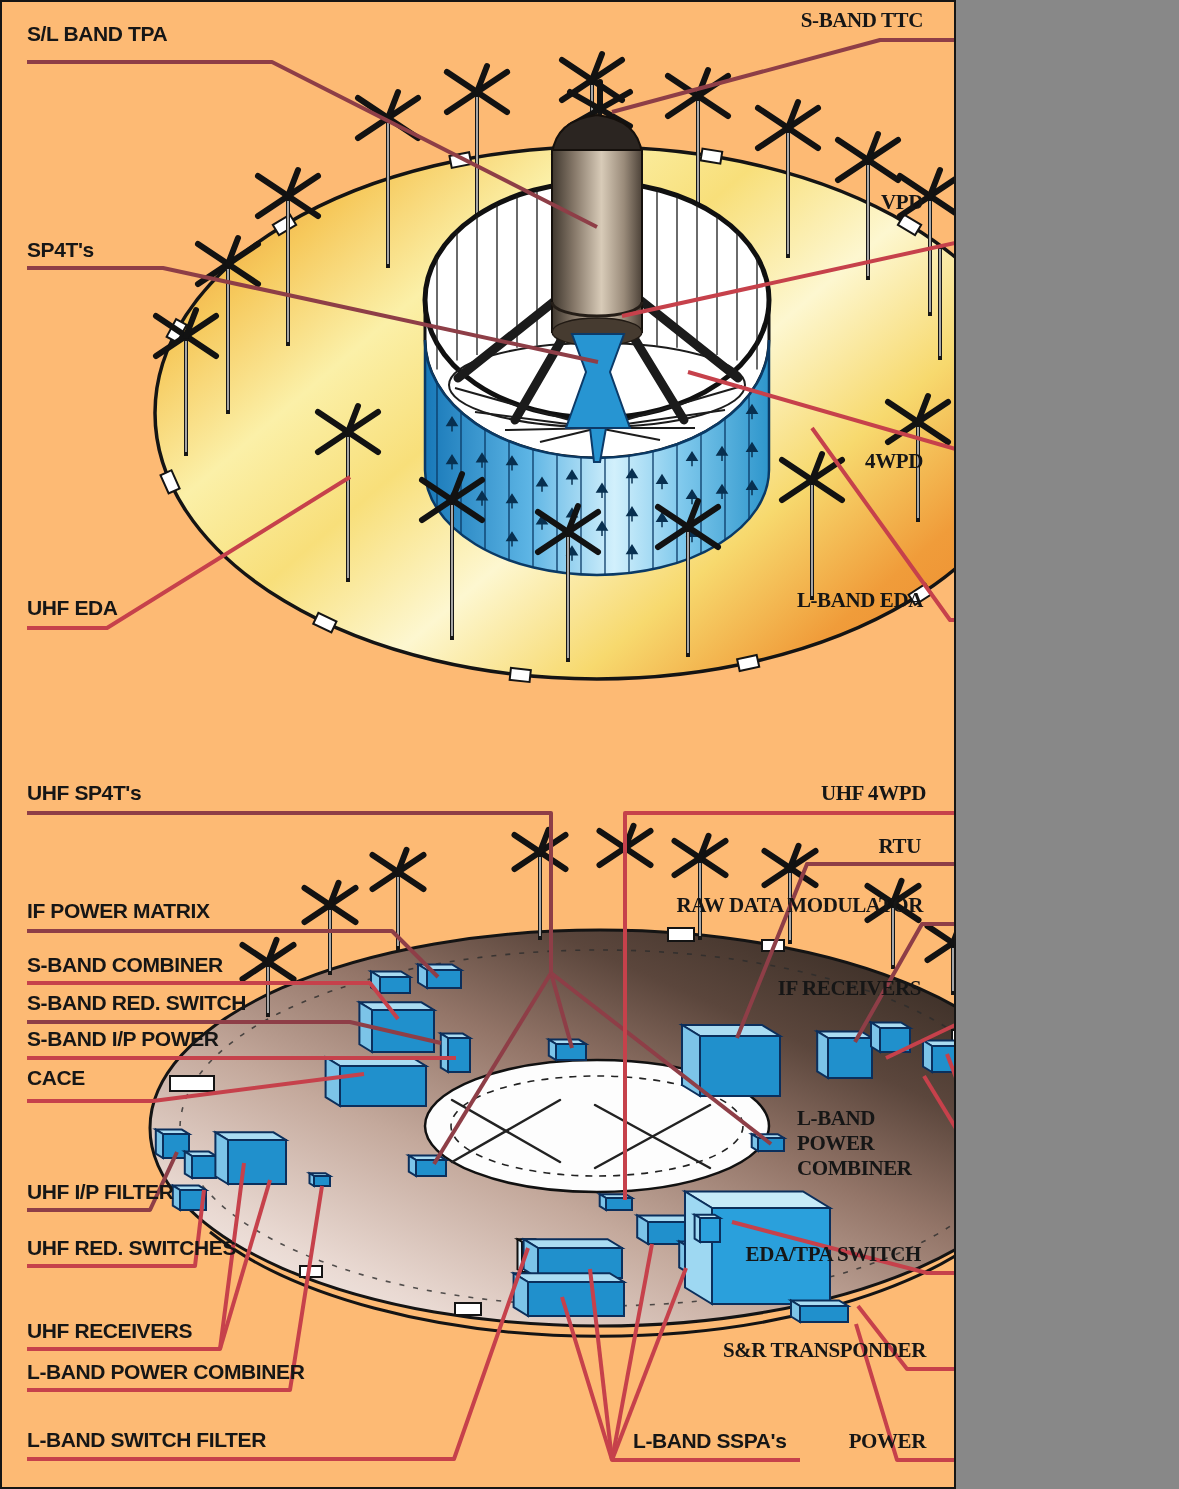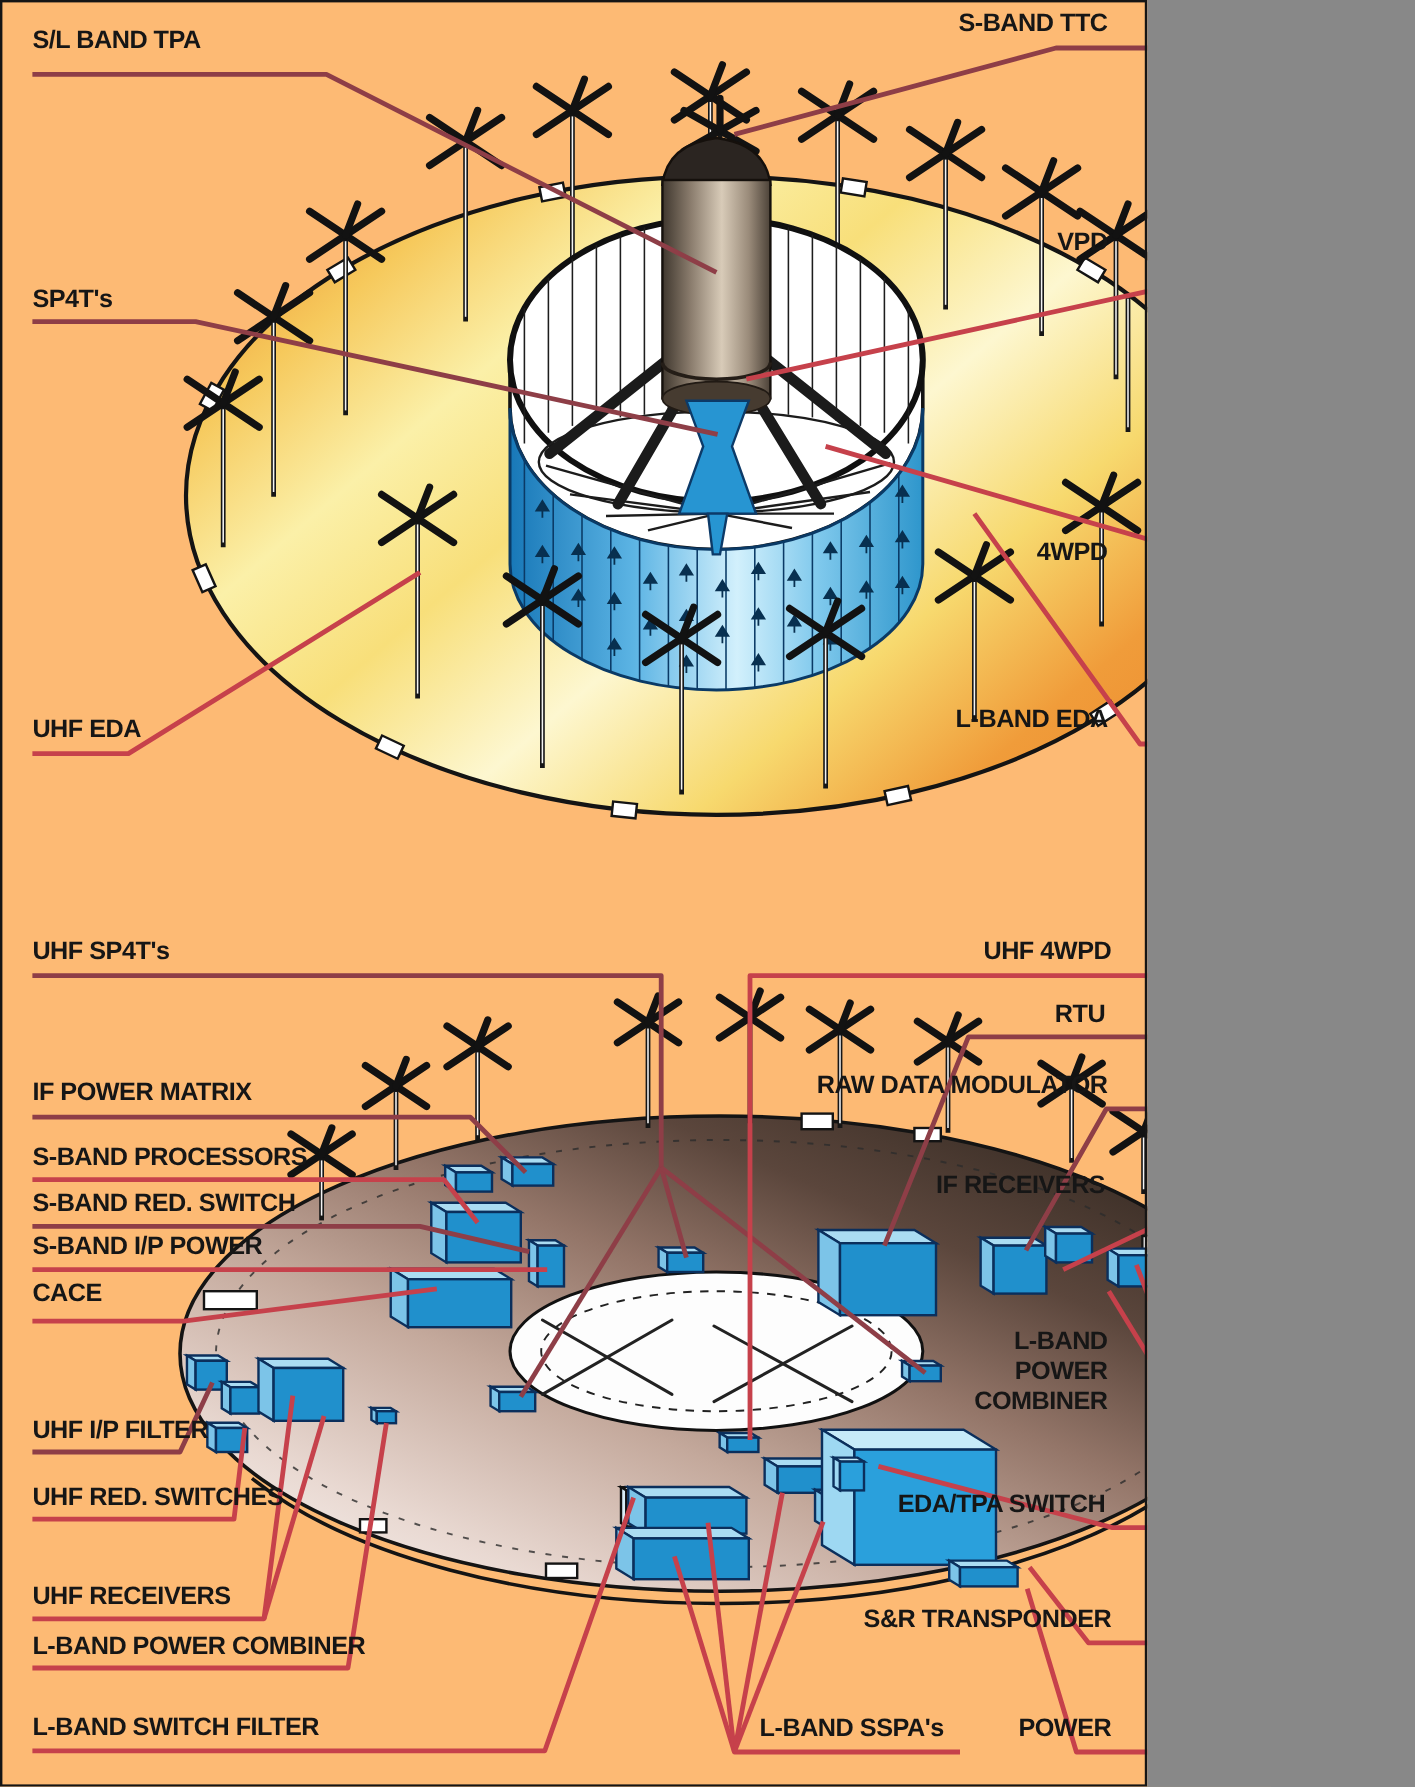--- a/index.html
+++ b/index.html
@@ -2,21 +2,21 @@
 <html><head>
 <meta charset="utf-8">
 <style>
   html,body{margin:0;padding:0;background:#888;}
   .page{position:relative;width:956px;height:1489px;background:#fdba74;overflow:hidden;
         font-family:"Liberation Sans",sans-serif;}
   .frame{position:absolute;inset:0;border:2px solid #151515;pointer-events:none;z-index:40;}
   svg.scene{position:absolute;left:0;top:0;z-index:1;}
   .label{position:absolute;z-index:20;font-weight:700;font-size:21px;letter-spacing:-0.4px;
          color:#161616;white-space:nowrap;line-height:1.18;}
-  .label.r{text-align:right;}
+  .label.r{font-family:Liberation Serif, serif;}
   .label.wrap{white-space:normal;width:126px;}
   .leader{fill:none;stroke:var(--leader,#c6414b);stroke-width:4;stroke-linejoin:round;stroke-linecap:butt;}
   .leader.dark{stroke:var(--leader-dark,#8e3e47);}
   .pole{stroke:#161616;stroke-width:4;}
   .pole-core{stroke:#f4f4f4;stroke-width:1.3;}
   .xarm{stroke:#121212;stroke-width:6;stroke-linecap:round;}
   .panelline{stroke:#1d1d1d;stroke-width:1.3;}
   .bluepanel{stroke:#0a3a66;stroke-width:1.3;}
   .strut{stroke:#222;stroke-width:2.5;stroke-linecap:round;}
   .spoke{stroke:#1c1c1c;stroke-width:2;}
@@ -577,21 +577,21 @@
   <div class="label r" style="right:33px;top:190px">VPD</div>
   <div class="label r" style="right:33px;top:449px">4WPD</div>
   <div class="label" style="left:27px;top:596px">UHF EDA</div>
   <div class="label r" style="right:33px;top:588px">L-BAND EDA</div>
 
   <div class="label" style="left:27px;top:781px">UHF SP4T's</div>
   <div class="label r" style="right:30px;top:781px">UHF 4WPD</div>
   <div class="label r" style="right:35px;top:834px">RTU</div>
   <div class="label" style="left:27px;top:899px">IF POWER MATRIX</div>
   <div class="label r" style="right:33px;top:893px">RAW DATA MODULATOR</div>
-  <div class="label" style="left:27px;top:953px">S-BAND PROCESSORS</div>
+  <div class="label" style="left:27px;top:953px">S-BAND COMBINER</div>
   <div class="label" style="left:27px;top:991px">S-BAND RED. SWITCH</div>
   <div class="label" style="left:27px;top:1027px">S-BAND I/P POWER</div>
   <div class="label r" style="right:35px;top:976px">IF RECEIVERS</div>
   <div class="label" style="left:27px;top:1066px">CACE</div>
   <div class="label r wrap" style="right:33px;top:1106px">L-BAND POWER COMBINER</div>
   <div class="label" style="left:27px;top:1180px">UHF I/P FILTER</div>
   <div class="label" style="left:27px;top:1236px">UHF RED. SWITCHES</div>
   <div class="label r" style="right:35px;top:1242px">EDA/TPA SWITCH</div>
   <div class="label" style="left:27px;top:1319px">UHF RECEIVERS</div>
   <div class="label" style="left:27px;top:1360px">L-BAND POWER COMBINER</div>

